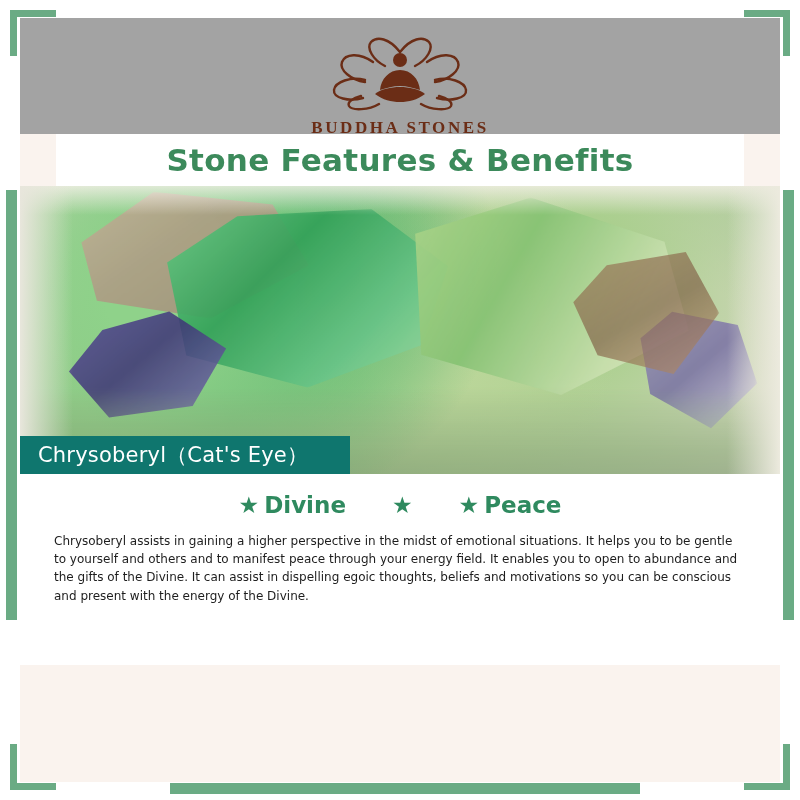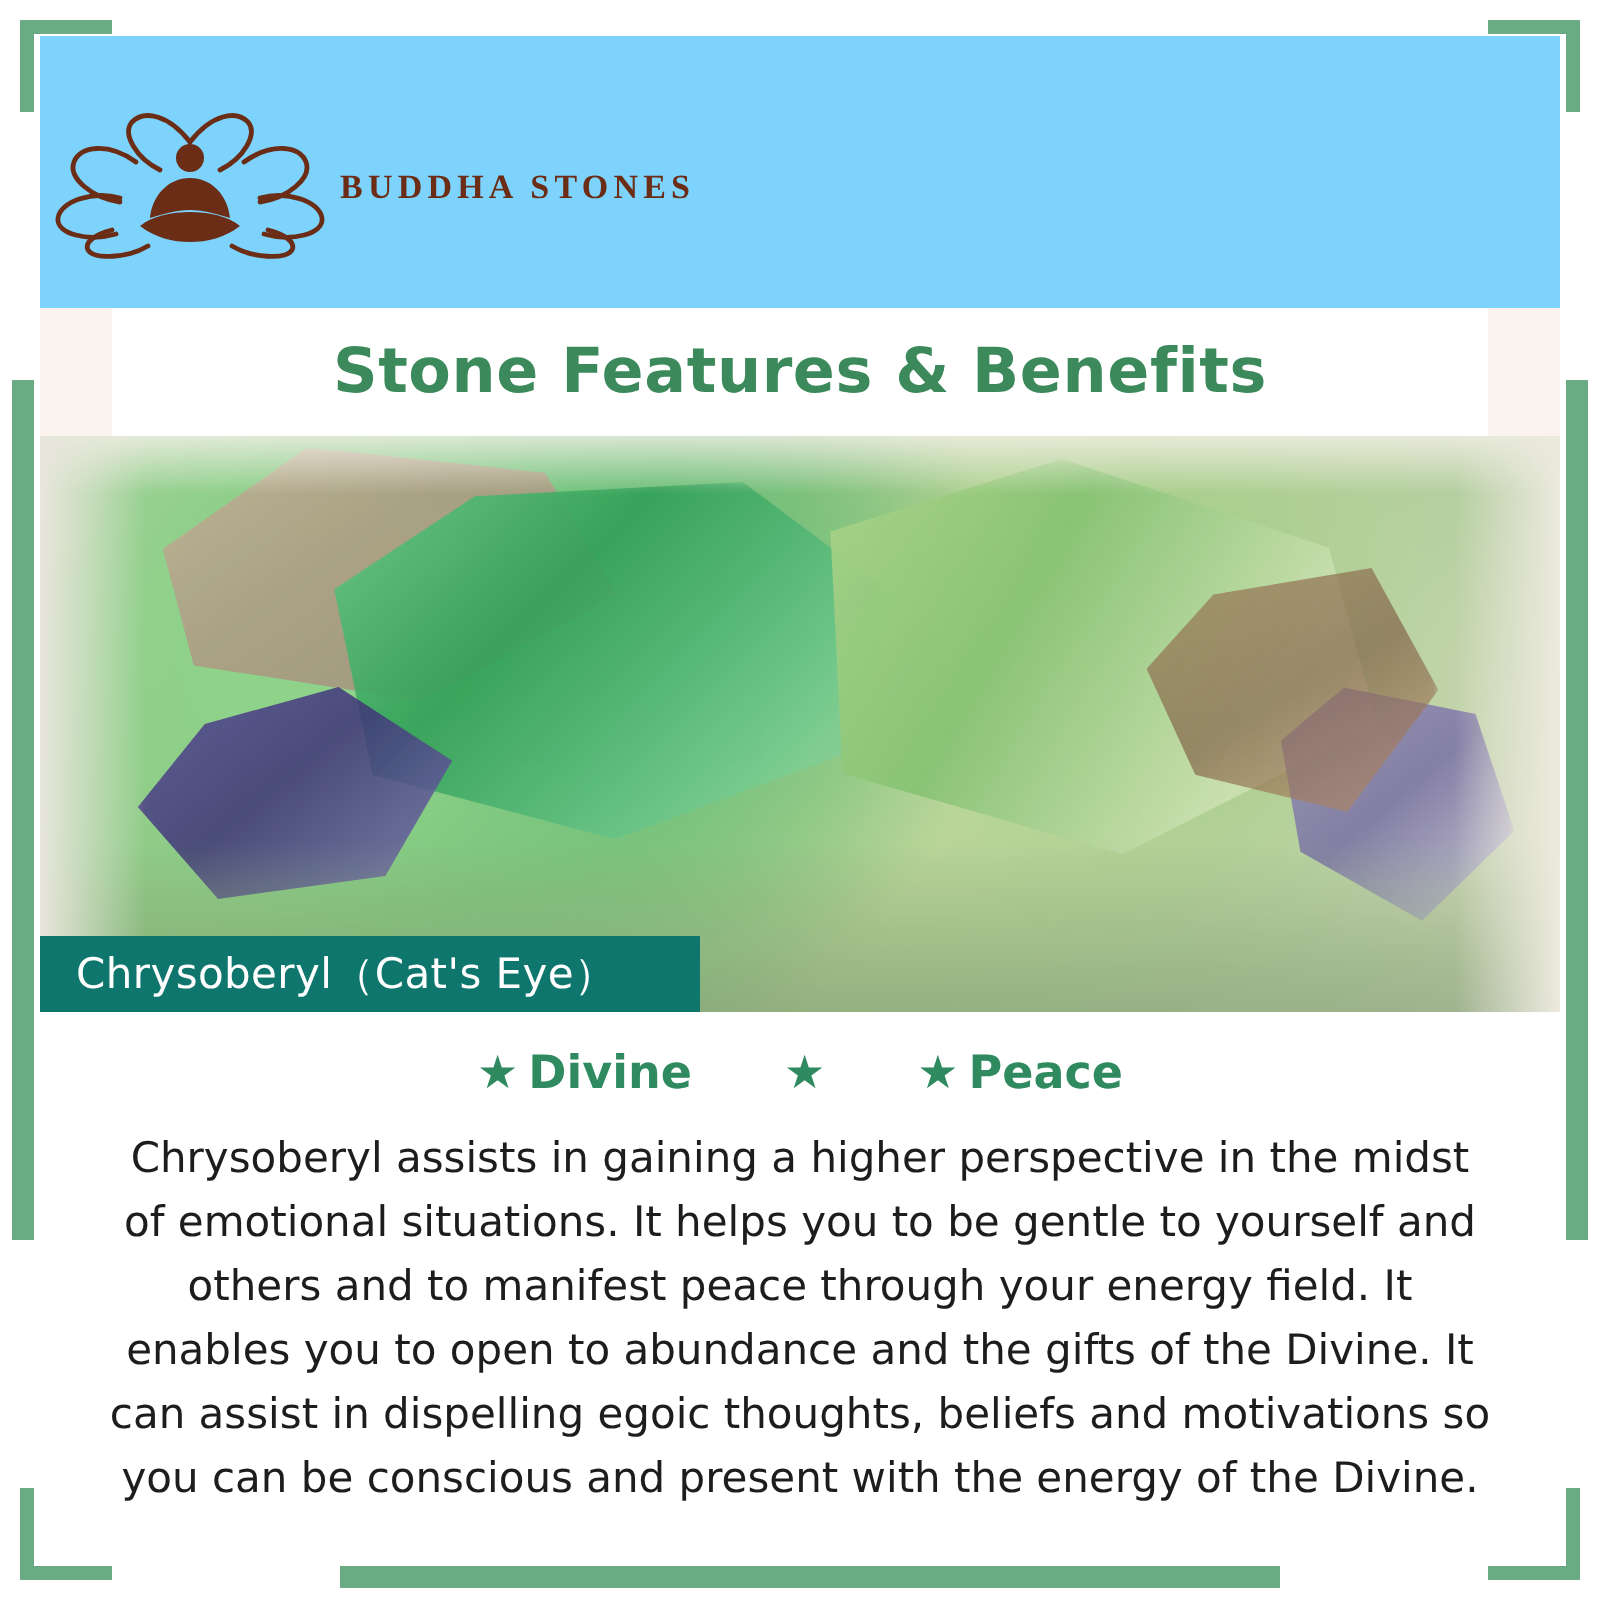--- a/index.html
+++ b/index.html
@@ -42,42 +42,42 @@
     position: absolute;
     left: 20px; top: 18px;
     width: 760px; height: 764px;
     background: #faf3ee;
     overflow: hidden;
   }
 
   
   .header {
     position: relative;
-    height: 136px;
-    background: #7dd3fc;
-    display: flex;
-    flex-direction: row;
+    height: 116px;
+    background: #a3a3a3;
+    display: flex;
+    flex-direction: column;
     align-items: center;
     justify-content: flex-start;
     padding-top: 14px;
   }
   .logo-mark { width: 150px; height: 84px; }
   .brand-name {
     margin-top: 2px;
     font-size: 17px;
     letter-spacing: 2.6px;
     color: #6b2d16;
     font-family: "Liberation Serif", serif;
     font-weight: 700;
   }
 
   
   .title-bar {
     position: relative;
-    height: 64px;
+    height: 52px;
     background: #ffffff;
     margin: 0 36px 0 36px;
     display: flex;
     align-items: center;
     justify-content: center;
   }
   .title-bar .title {
     font-size: 31px;
     font-weight: bold;
     color: #3c8a5b;
@@ -211,24 +211,24 @@
     color: #2f8a5f;
     font-size: 23px;
     font-weight: bold;
     font-family: "DejaVu Sans", sans-serif;
   }
   .benefit .star { color: #2f8a5f; font-size: 23px; line-height: 1; }
 
   .desc {
     padding: 4px 34px 0 34px;
     color: #1d1d1d;
-    font-size: 21px;
+    font-size: 12px;
     line-height: 1.52;
     font-family: "DejaVu Sans", sans-serif;
-    text-align: center;
+    text-align: left;
   }
 
   .filler { background: #ffffff; height: 60px; }
 </style>
 </head>
 <body>
 
 <div class="page">
 
   <div class="frame-corner fc-tl"></div>

